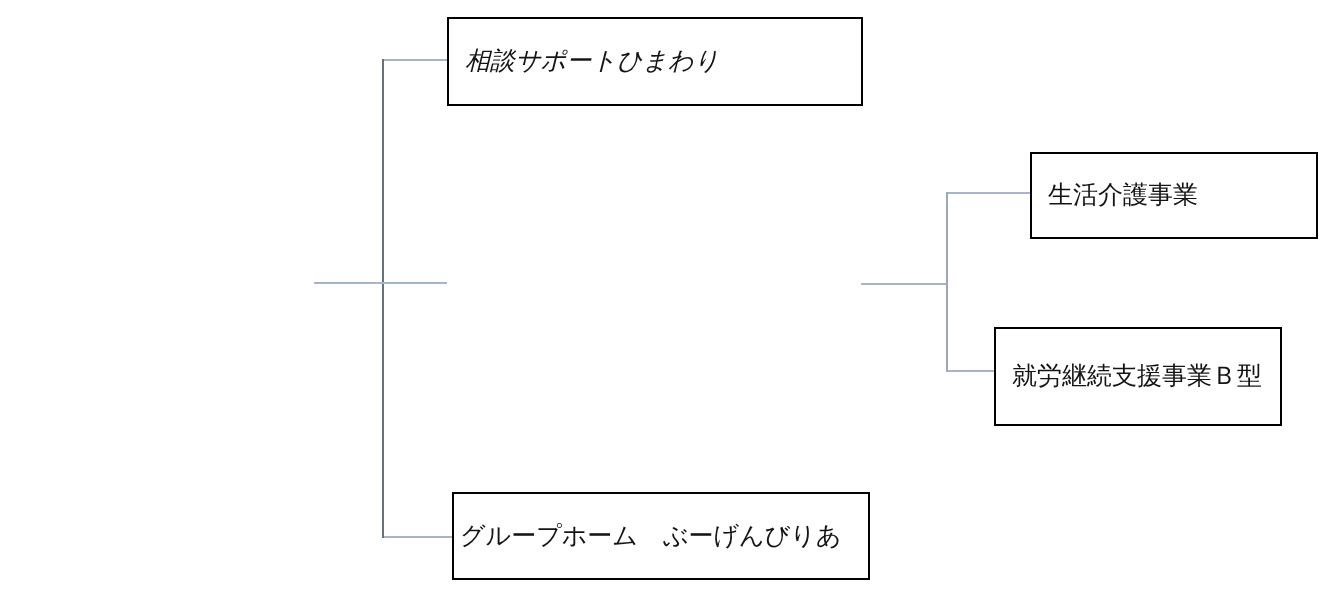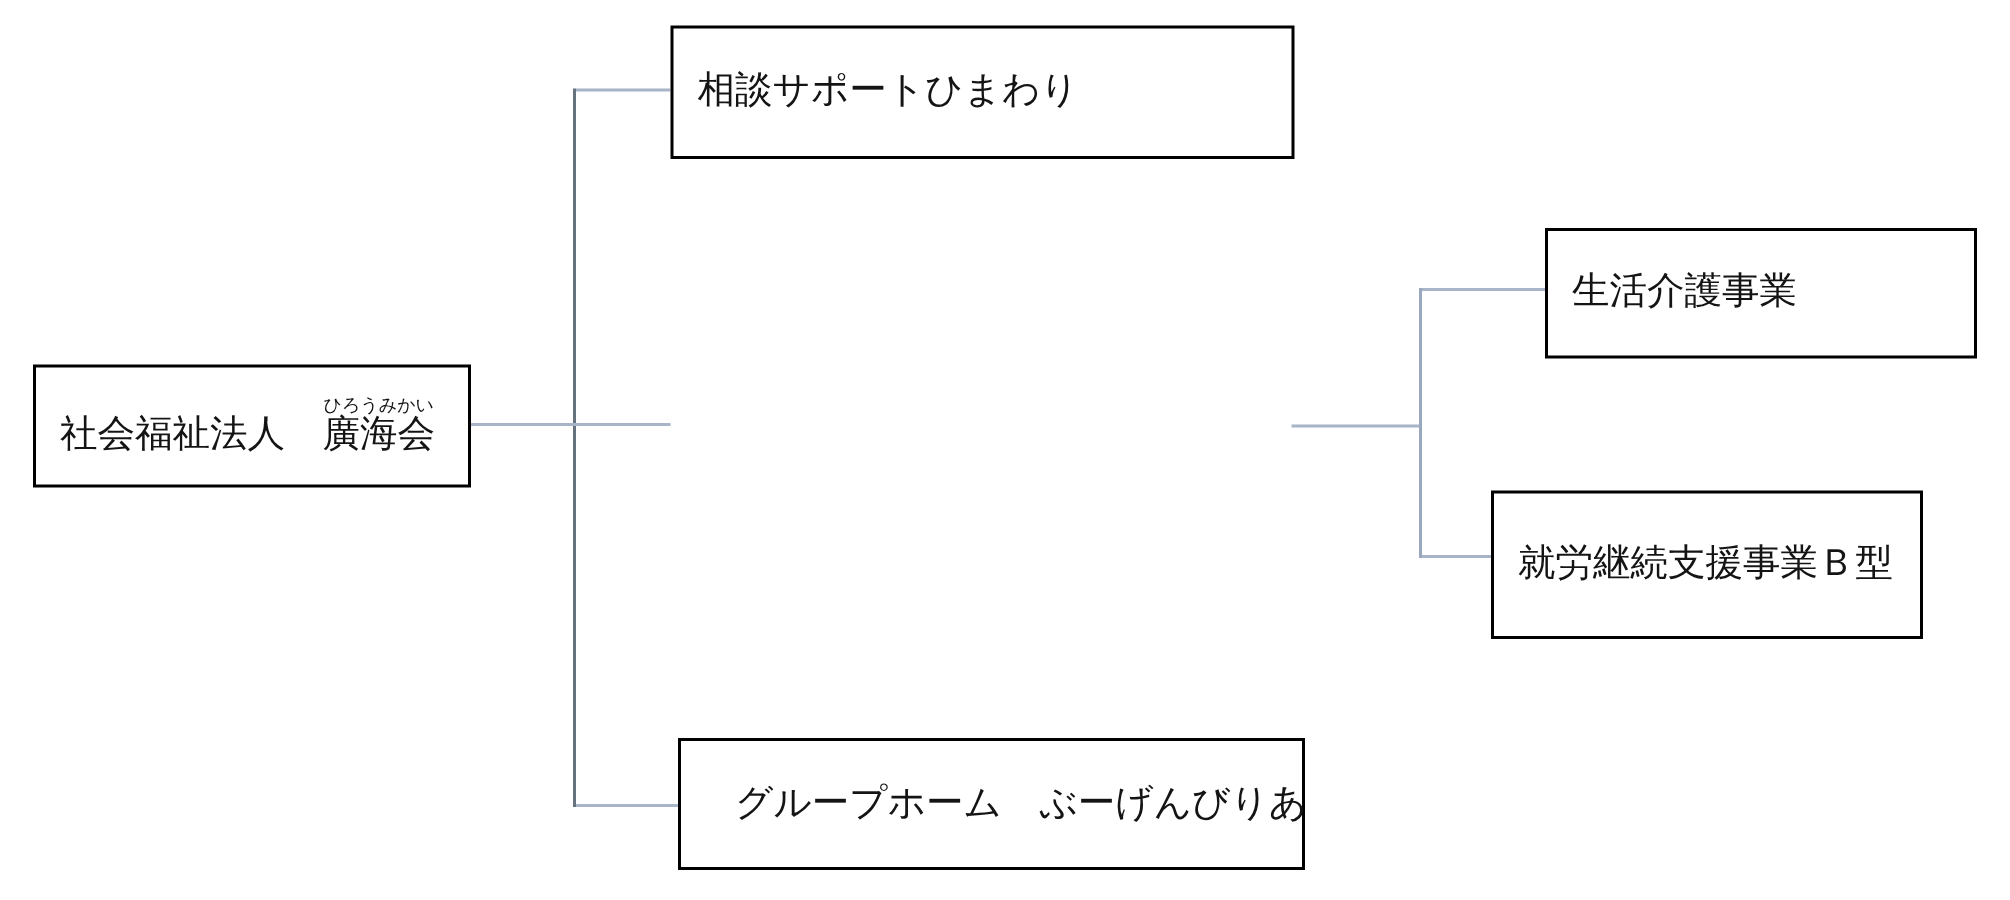--- a/index.html
+++ b/index.html
@@ -22,23 +22,23 @@
     border: 2px solid var(--box-border, #000000);
     background: #ffffff;
     display: flex;
     align-items: center;
     padding: 0 8px 0 16px;
     font-size: 25px;
     line-height: 1.15;
     white-space: nowrap;
   }
   #root-box     { left: 22px;   top: 243px; width: 292px; height: 82px; }
-  #box-soudan   { left: 447px;  top: 17px;  width: 416px; height: 89px; }
+  #box-soudan   { left: 447px;  top: 17px;  width: 416px; height: 89px; font-style: italic; }
   #box-kibana   { left: 447px;  top: 243px; width: 414px; height: 82px; }
-  #box-group    { left: 452px;  top: 492px; width: 418px; height: 88px; padding-left: 36px; }
+  #box-group    { left: 452px;  top: 492px; width: 418px; height: 88px; padding-left: 6px; }
   #box-seikatsu { left: 1030px; top: 152px; width: 288px; height: 87px; }
   #box-shurou   { left: 994px; top: 327px; width: 288px; height: 99px; }
 
   ruby { ruby-align: center; }
   rt {
     font-size: 12px;
     letter-spacing: 0px;
     color: #141414;
     text-align: center;
   }
@@ -66,25 +66,20 @@
 
   <div class="line v" id="v-left"></div>
   <div class="line h" id="h-root"></div>
   <div class="line h" id="h-top"></div>
   <div class="line h" id="h-bot"></div>
   <div class="line h" id="h-mid"></div>
   <div class="line v" id="v-right"></div>
   <div class="line h" id="h-rtop"></div>
   <div class="line h" id="h-rbot"></div>
 
-  <div class="node" id="root-box">
-    <span>
-      <span>社会福祉法人　</span><ruby><span>廣海会</span><rt>ひろうみかい</rt></ruby>
-    </span>
-  </div>
 
   <div class="node" id="box-soudan">
     <span>相談サポートひまわり</span>
   </div>
 
 
   <div class="node" id="box-group">
     <span>グループホーム　ぶーげんびりあ</span>
   </div>
 

